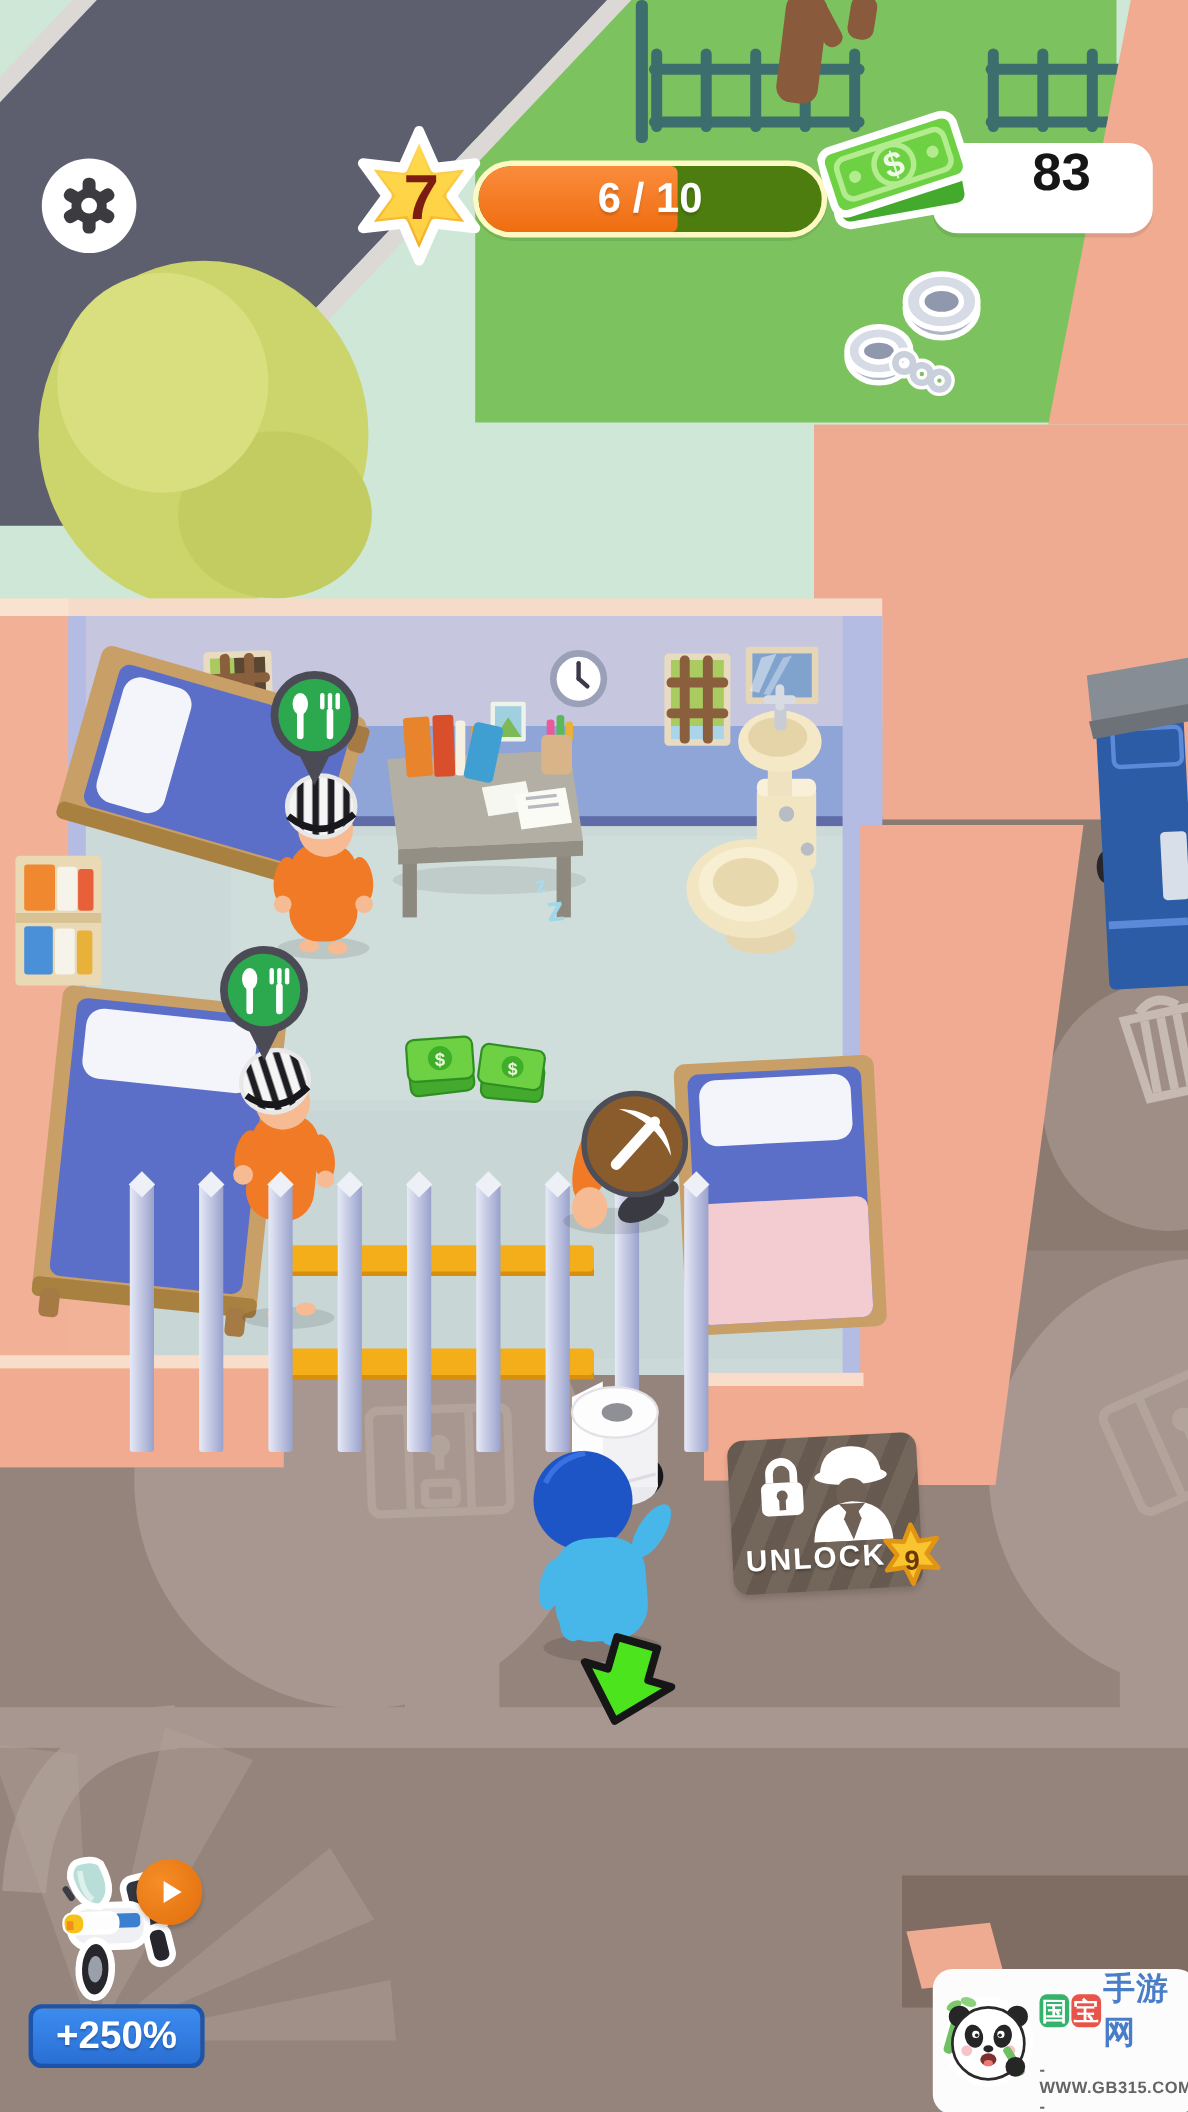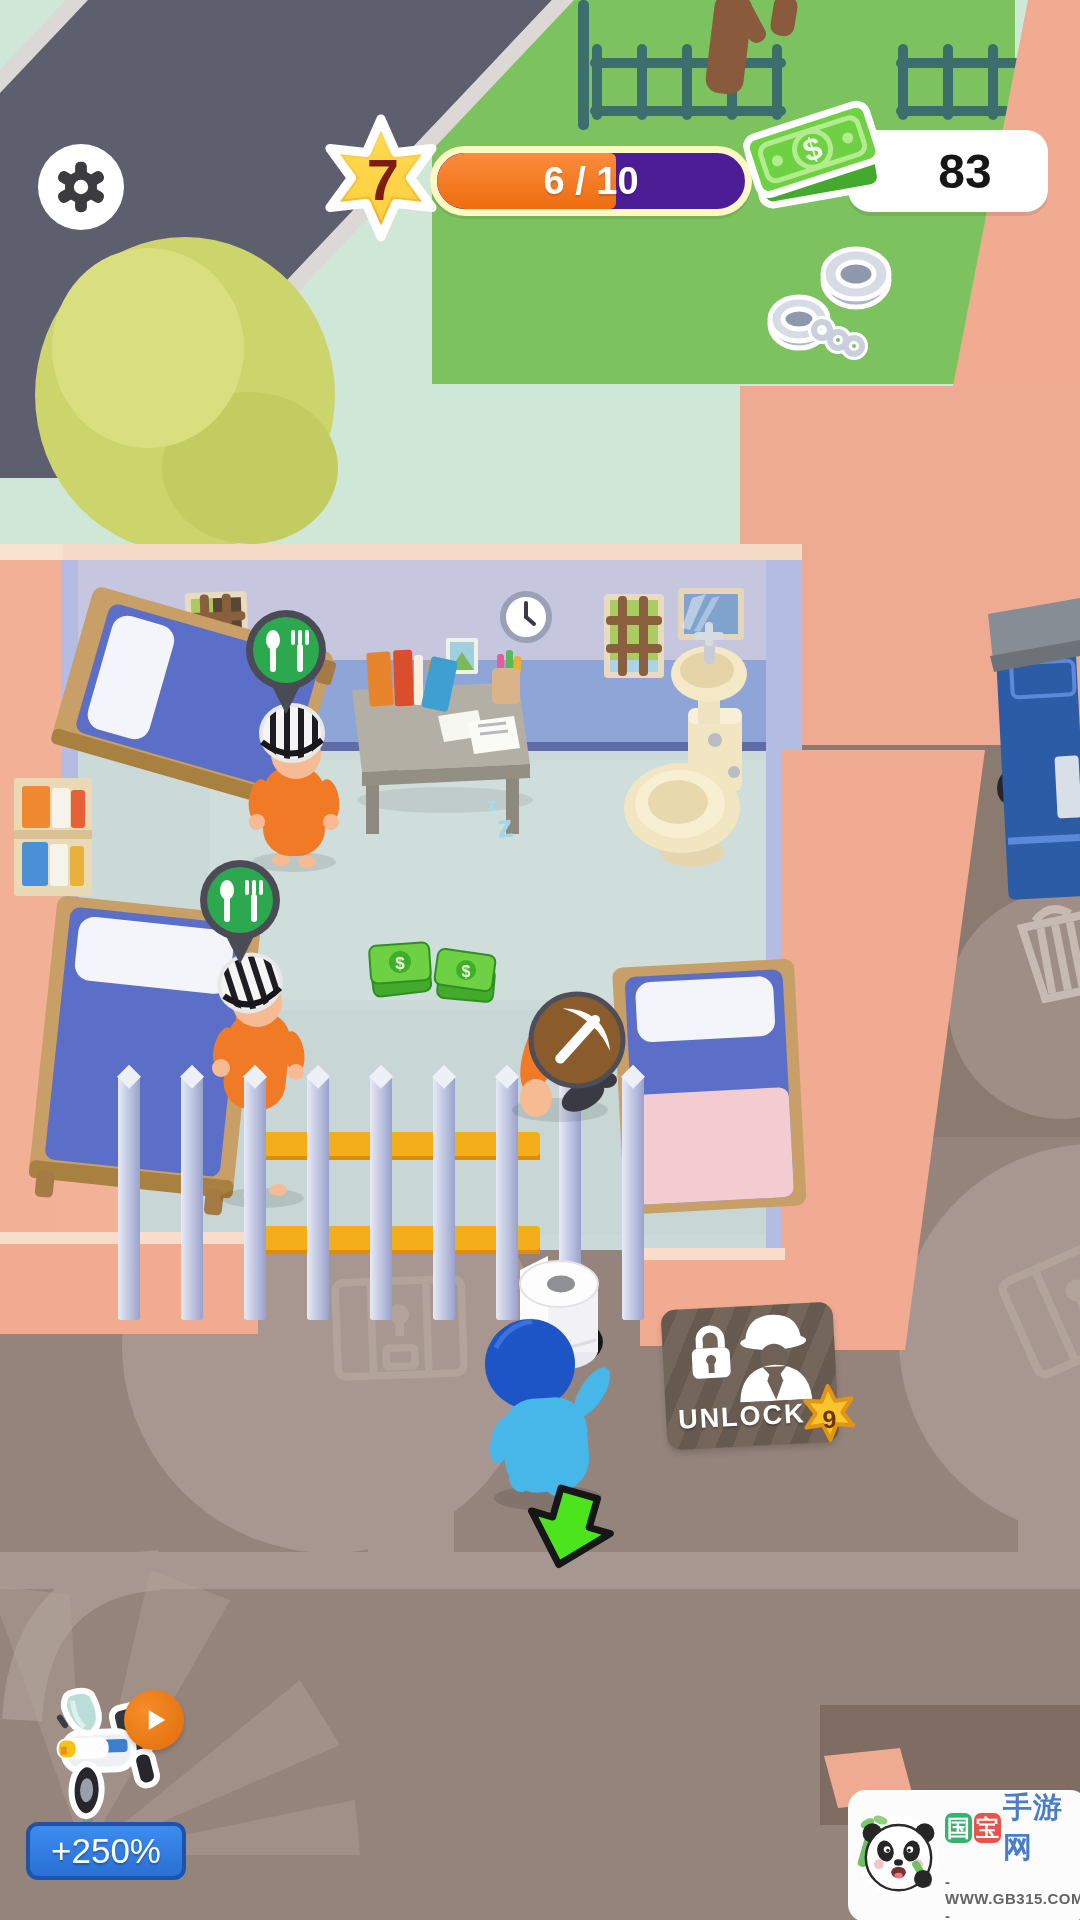--- a/index.html
+++ b/index.html
@@ -1,41 +1,41 @@
 <!DOCTYPE html>
 <html><head>
 <meta charset="utf-8">
 <style>
 *{margin:0;padding:0;box-sizing:border-box}
 html,body{background:#222}
 #app{position:relative;width:1080px;height:1920px;overflow:hidden;background:#95847c;font-family:"Liberation Sans",sans-serif}
 .abs{position:absolute}
 svg{display:block}
-.panel{position:absolute;background:#fff;border-radius:22px;box-shadow:0 4px 0 rgba(0,0,0,.08);display:flex;align-items:center;justify-content:center}
+.panel{position:absolute;background:#fff;border-radius:22px;box-shadow:0 4px 0 rgba(0,0,0,.08);display:flex;justify-content:center}
 .count{font-weight:bold;color:#161616}
 #gear-btn{left:38px;top:144px;width:86px;height:86px;background:#fff;border-radius:50%;display:flex;align-items:center;justify-content:center}
 #level-star{left:320px;top:112px;width:126px;height:134px}
 #level-num{left:320px;top:146px;width:126px;text-align:center;font-size:58px;font-weight:bold;color:#7d1d10}
-#progress-pill{left:430px;top:146px;width:322px;height:70px;background:#4c1d95;border:7px solid #fef9c3;border-radius:36px;position:absolute;overflow:hidden;box-shadow:0 3px 0 rgba(0,0,0,.08)}
+#progress-pill{left:430px;top:146px;width:322px;height:70px;background:#4d7c0f;border:5px solid #fef9c3;border-radius:36px;position:absolute;overflow:hidden;box-shadow:0 3px 0 rgba(0,0,0,.08)}
 #progress-fill{position:absolute;left:0;top:0;bottom:0;background:linear-gradient(#fa8c3c,#ef6d10);border-radius:28px 6px 6px 28px}
 #progress-text{position:absolute;left:0;top:0;width:100%;height:100%;display:flex;align-items:center;justify-content:center;color:#fff;font-weight:bold;font-size:38px;text-shadow:0 2px 2px rgba(0,0,0,.15)}
 #money-panel{left:848px;top:130px;width:200px;height:82px}
 #money-panel span{font-size:48px;padding-left:34px}
 #cash-icon{left:750px;top:100px;width:142px;height:136px;transform:rotate(-13deg)}
 #cuffs-panel{left:852px;top:256px;width:196px;height:80px;border-radius:18px}
 #cuffs-panel span{font-size:42px;padding-left:20px}
 #cuffs-icon{left:766px;top:234px;width:130px;height:136px}
 #unlock-sign{left:664px;top:1306px;width:172px;height:140px;background:#6f6156;border-radius:14px;transform:rotate(-3deg);box-shadow:0 4px 6px rgba(0,0,0,.15)}
 #unlock-sign .stripes{position:absolute;inset:0;border-radius:14px;background:repeating-linear-gradient(115deg,rgba(0,0,0,.08) 0 16px,rgba(255,255,255,.03) 16px 34px)}
 #unlock-label{position:absolute;left:12px;bottom:14px;color:#fff;font-weight:bold;font-size:27px;letter-spacing:2px;text-shadow:0 2px 2px rgba(0,0,0,.25)}
 #unlock-star{position:absolute;right:-20px;bottom:-2px;width:58px;height:62px}
 #unlock-star-num{position:absolute;right:-20px;bottom:8px;width:58px;text-align:center;font-size:25px;font-weight:bold;color:#6b3708}
 #booster{left:18px;top:1676px;width:210px;height:210px}
 #play-btn{position:absolute;left:106px;top:14px;width:60px;height:60px;border-radius:50%;background:radial-gradient(circle at 35% 35%,#f68d26,#e06d0c);display:flex;align-items:center;justify-content:center;box-shadow:0 3px 4px rgba(0,0,0,.2)}
-#bonus-btn{position:absolute;left:8px;top:146px;width:160px;height:58px;background:linear-gradient(#3c8cf0,#2a6fd4);border:4px solid #1c54aa;border-radius:12px;display:flex;align-items:center;justify-content:center;color:#fff;font-weight:normal;font-size:35px;text-shadow:0 2px 2px rgba(0,0,0,.25)}
+#bonus-btn{position:absolute;left:8px;top:146px;width:160px;height:58px;background:linear-gradient(#3c8cf0,#2a6fd4);border:4px solid #1c54aa;border-radius:12px;display:flex;align-items:center;justify-content:center;color:#fff;font-weight:bold;font-size:35px;text-shadow:0 2px 2px rgba(0,0,0,.25)}
 #watermark{left:848px;top:1790px;width:240px;height:132px;background:#fcfcfc;border-radius:18px;display:flex;align-items:center;padding:6px 4px 6px 8px;gap:4px}
 #wm-text{display:flex;flex-direction:column;align-items:center}
 #wm-title{display:flex;align-items:center;gap:2px}
 .wm-badge{width:30px;height:30px;border-radius:7px;color:#fff;font-weight:bold;font-size:23px;display:flex;align-items:center;justify-content:center}
 #wm-badge1{background:#35b26b}
 #wm-badge2{background:#e8544a}
 #wm-suffix{color:#4a7dc8;font-weight:bold;font-size:29px;letter-spacing:1px}
 #wm-url{color:#636363;font-weight:bold;font-size:15px;margin-top:5px;letter-spacing:.5px}
 </style>
 </head>

